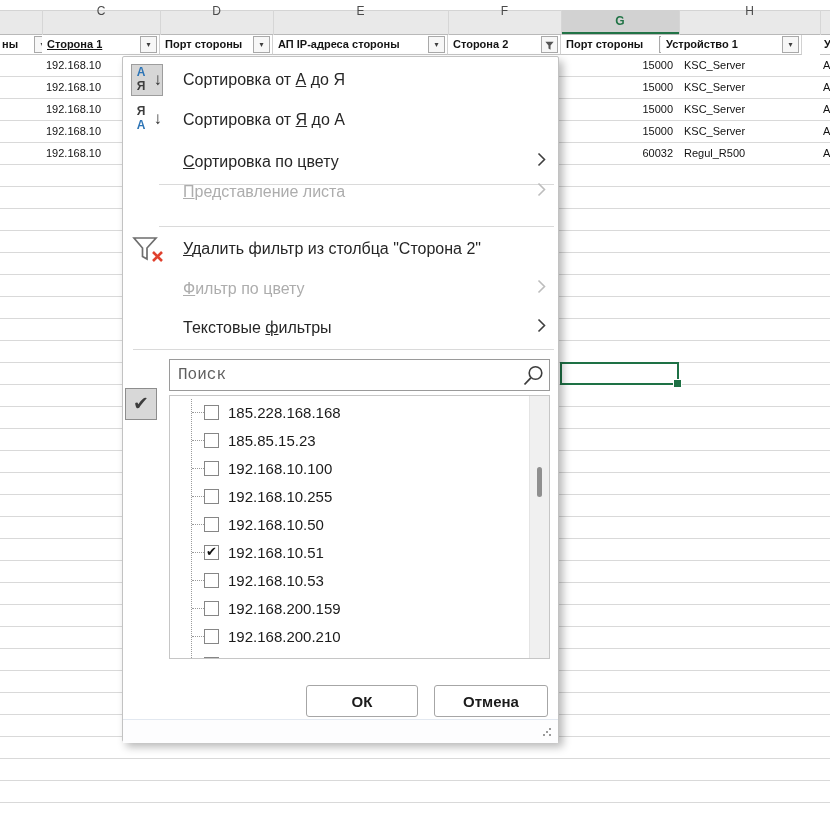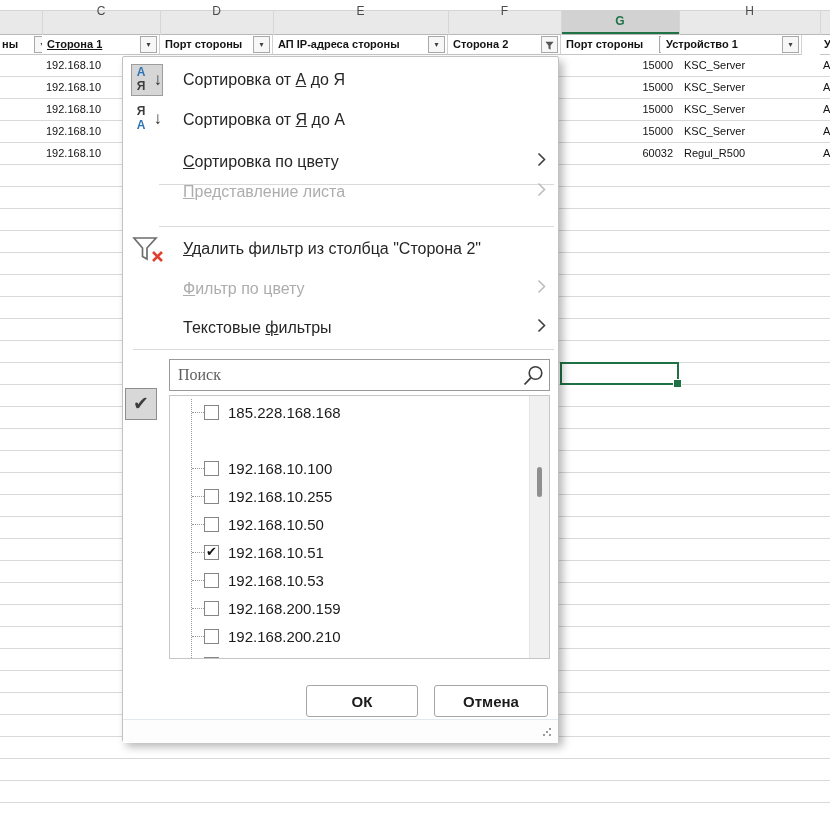--- a/index.html
+++ b/index.html
@@ -58,21 +58,21 @@
               line-height:14px;text-align:center;}
   .sortic .lt.t{top:1px;} .sortic .lt.b{top:15px;}
   .sortic .blue{color:#2e75b6;} .sortic .dark{color:#3d3d3d;}
   .sortic .ar{position:absolute;right:1px;top:6px;font-size:17px;color:#2b2b2b;line-height:20px;}
   .funnel-ic{position:absolute;left:8px;top:5px;}
 
   .searchbox{position:absolute;left:46px;top:302px;width:381px;height:32px;background:#fff;
              border:1px solid #9a9a9a;box-sizing:border-box;}
   .searchbox input{position:absolute;left:0;top:0;width:100%;height:100%;border:none;outline:none;
              box-sizing:border-box;padding:0 32px 0 8px;font-size:16px;color:#333;
-             font-family:Liberation Serif, serif;background:transparent;}
+             font-family:Liberation Mono, monospace;background:transparent;}
   .searchbox input::placeholder{color:#5f5f5f;opacity:1;}
   .mag{position:absolute;right:4px;top:4px;}
 
   .listbox{position:absolute;left:46px;top:338px;width:381px;height:264px;background:#fff;
            border:1px solid #c6c6c6;box-sizing:border-box;overflow:hidden;}
   .tree{position:absolute;left:21px;top:3px;bottom:0;width:0;border-left:1px dotted #9b9b9b;}
   .lrow{position:absolute;left:0;right:20px;height:28px;}
   .lrow .conn{position:absolute;left:22px;top:13px;width:12px;border-top:1px dotted #9b9b9b;}
   .lrow .cb{position:absolute;left:34px;top:6px;width:15px;height:15px;background:#fff;
             border:1px solid #868686;box-sizing:border-box;font-size:13px;line-height:12px;
@@ -266,20 +266,25 @@
     </div>
 
     <div class="listbox">
       <div class="tree"></div>
 
       <div class="lrow" style="top:3px;">
         <span class="conn"></span>
           <span class="cb"></span>
           <span class="lbl">185.228.168.168</span>
       </div>
+      <div class="lrow" style="top:31px;">
+        <span class="conn"></span>
+          <span class="cb"></span>
+          <span class="lbl">185.85.15.23</span>
+      </div>
       <div class="lrow" style="top:59px;">
         <span class="conn"></span>
           <span class="cb"></span>
           <span class="lbl">192.168.10.100</span>
       </div>
       <div class="lrow" style="top:87px;">
         <span class="conn"></span>
           <span class="cb"></span>
           <span class="lbl">192.168.10.255</span>
       </div>

